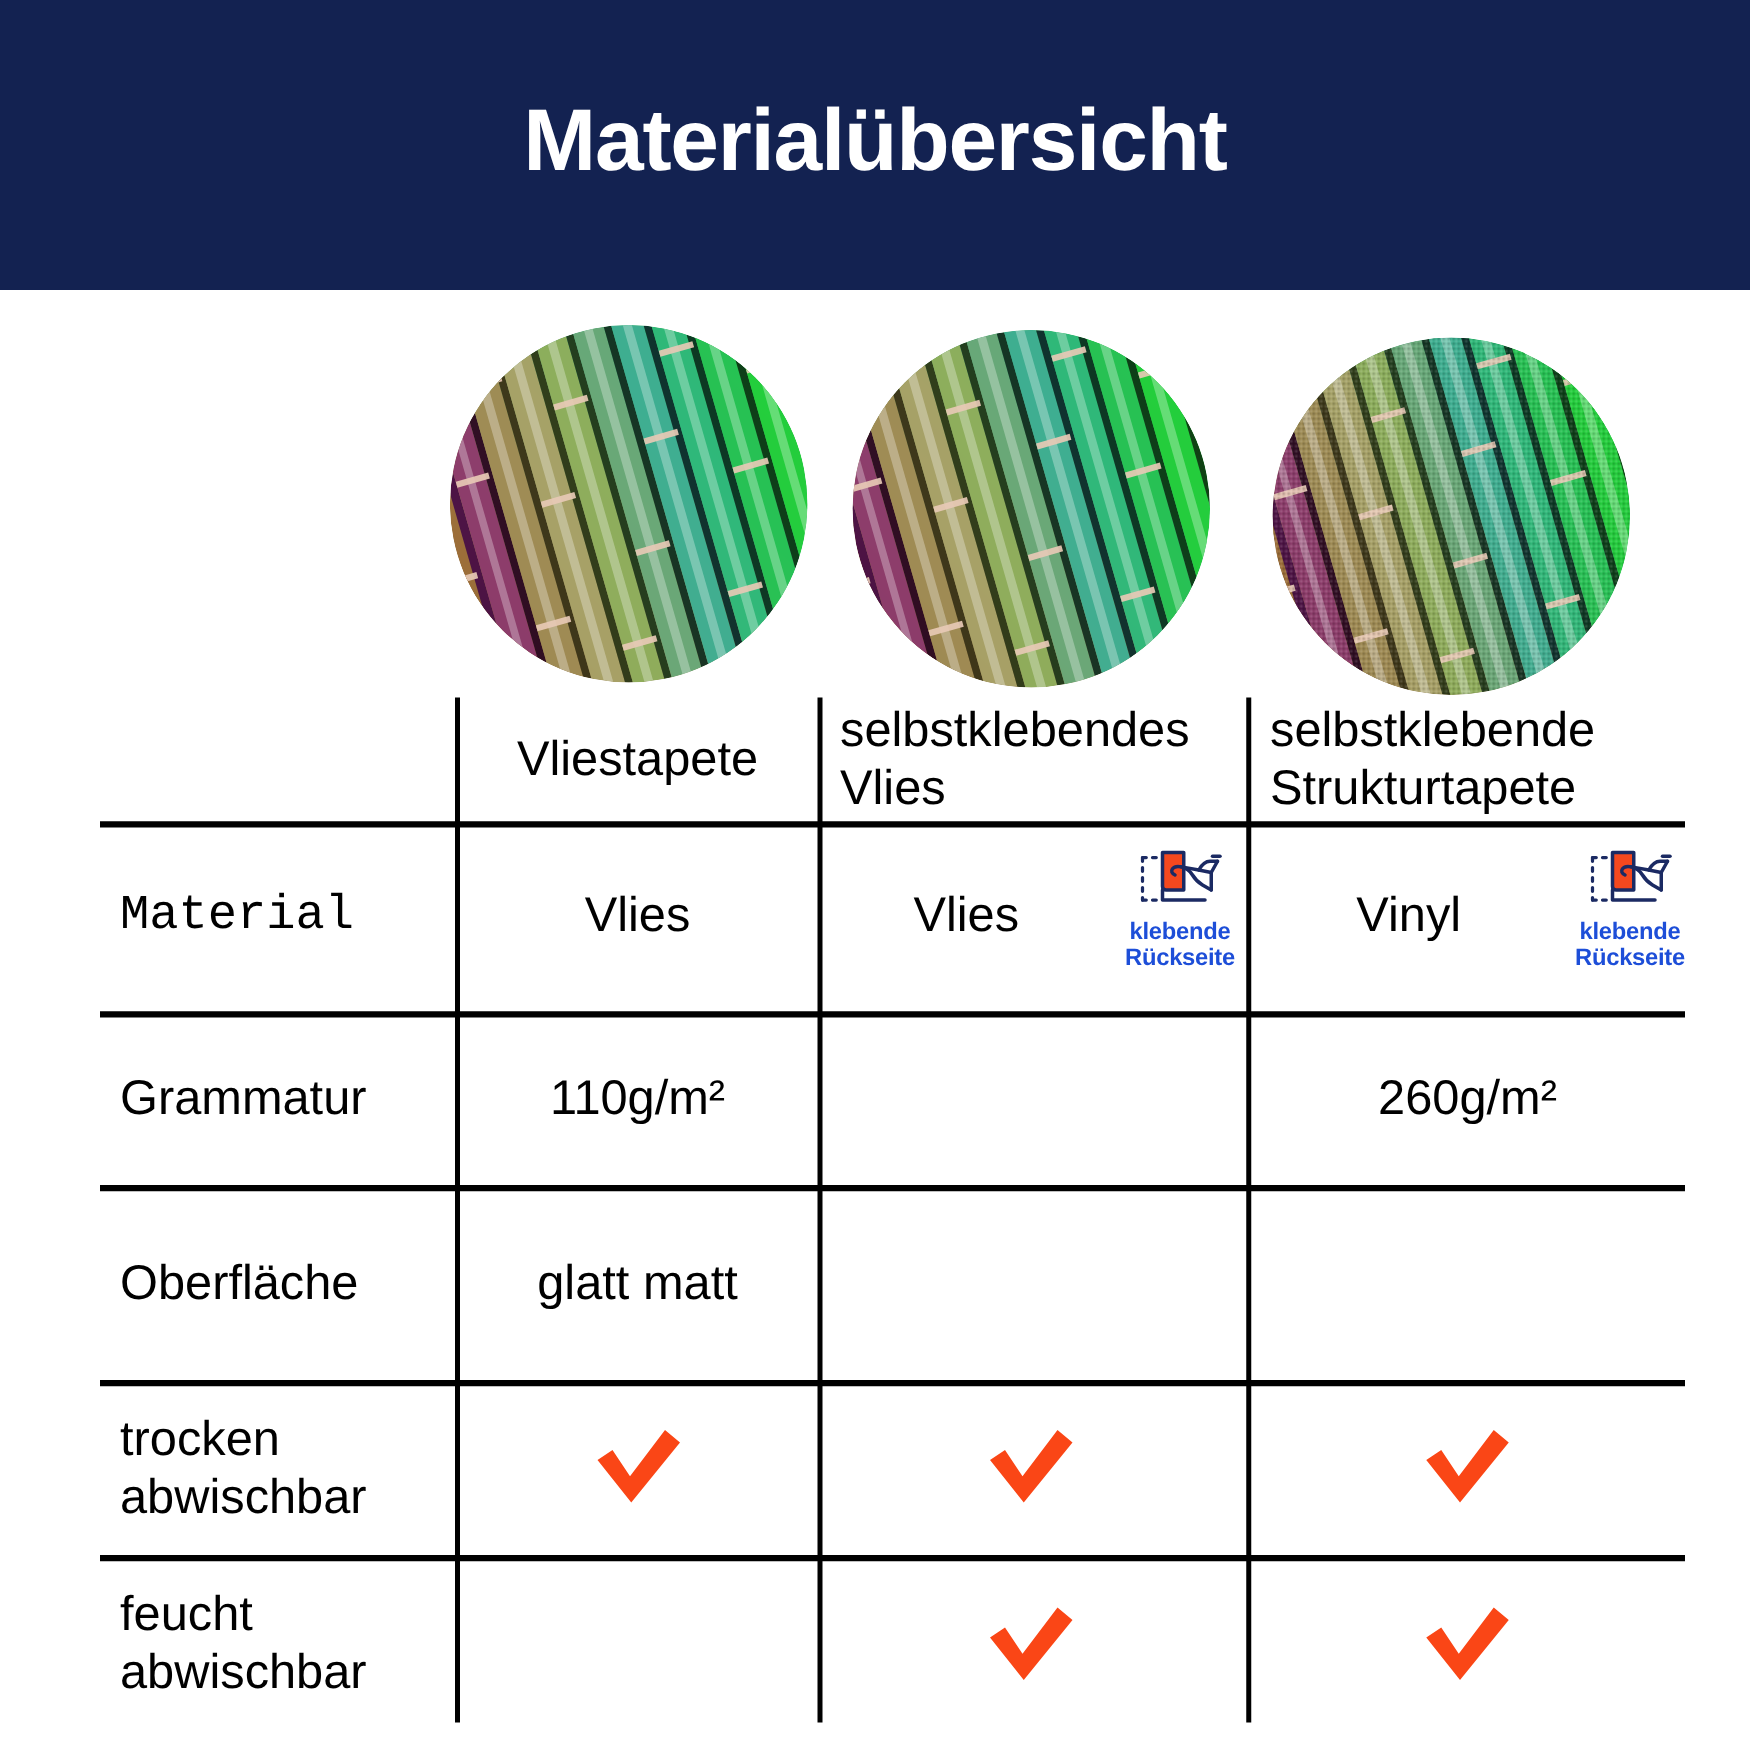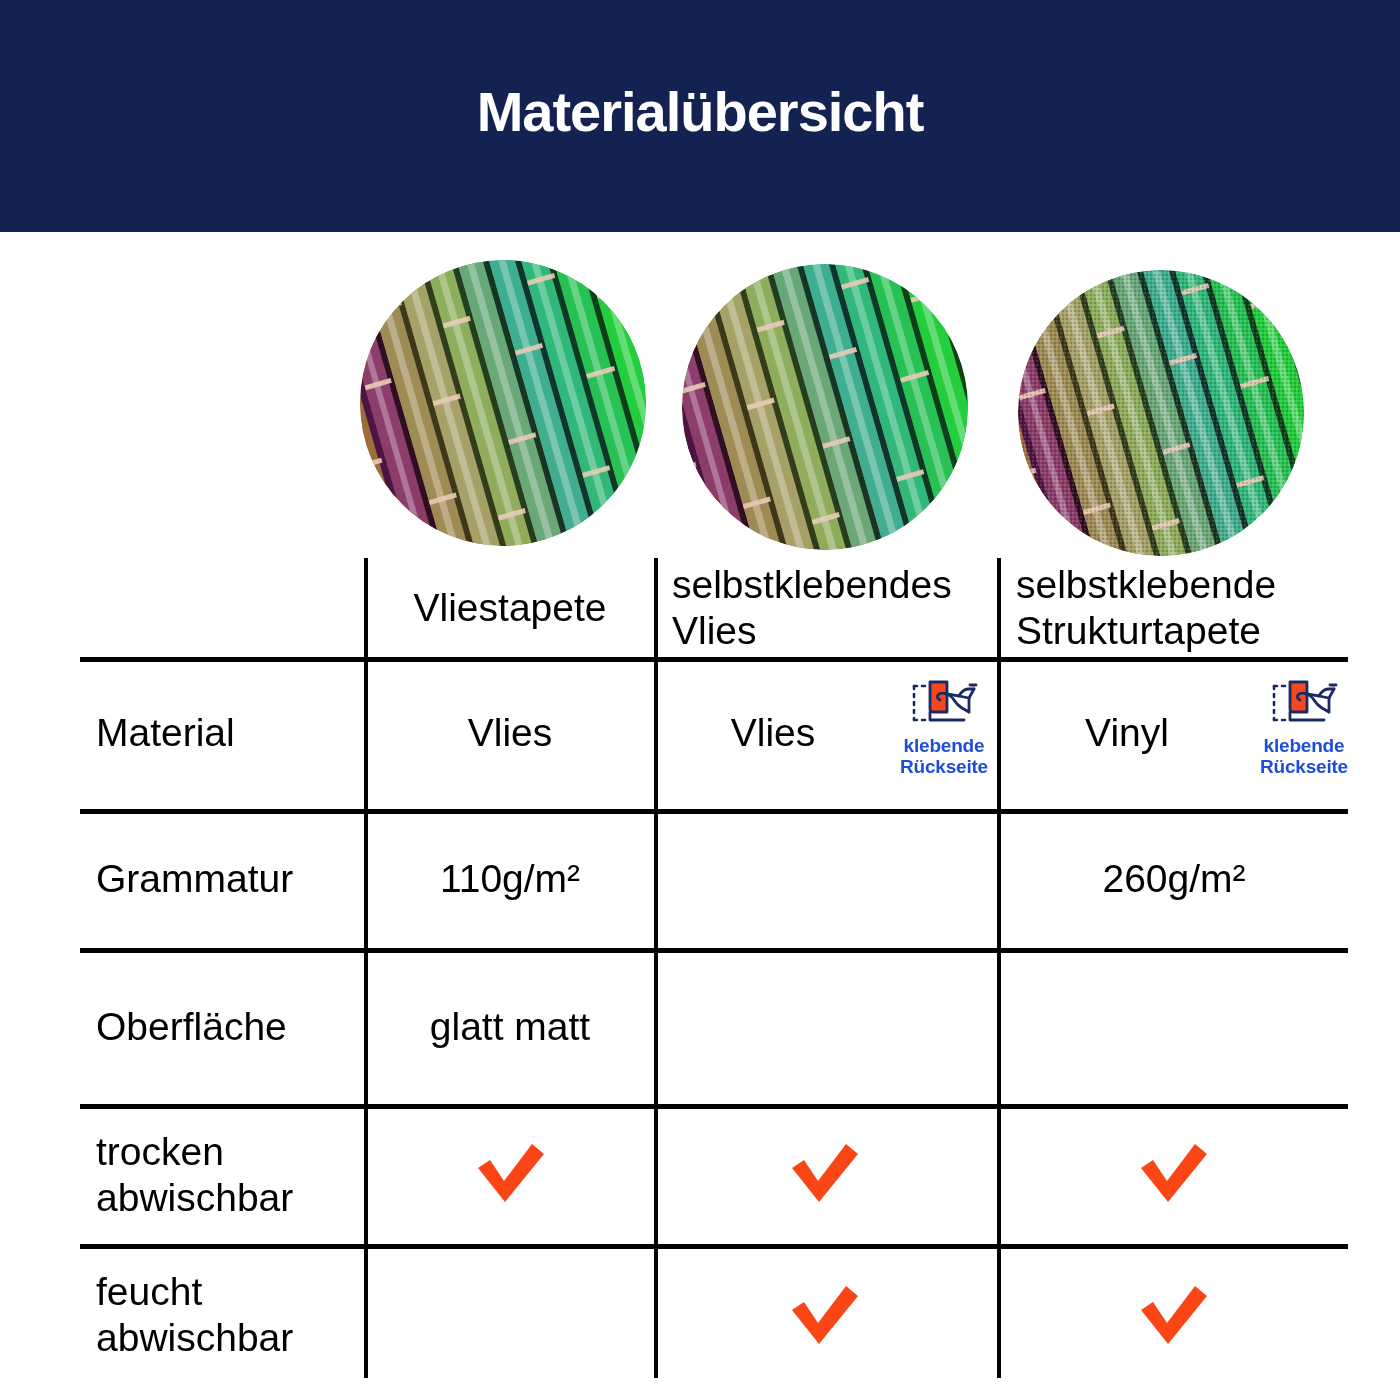--- a/index.html
+++ b/index.html
@@ -22,21 +22,21 @@
     top: 0;
     width: 1400px;
     height: 232px;
     background: #132251;
     display: flex;
     align-items: center;
     justify-content: center;
   }
   #page-title {
     color: #ffffff;
-    font-size: 56px;
+    font-size: 70px;
     font-weight: bold;
     letter-spacing: -1px;
     line-height: 1;
     font-family: "Liberation Sans", sans-serif;
     transform: translateY(-4px);
   }
 
   
   #image-row {
     position: absolute;
@@ -326,21 +326,21 @@
   <div class="vline" style="left:352px; top:558px; height:820px"></div>
   <div class="vline" style="left:642px; top:558px; height:820px"></div>
   <div class="vline" style="left:985px; top:558px; height:820px"></div>
 
   <div class="cell center colhead" style="left:356px; top:560px; width:284px; height:96px;">Vliestapete</div>
 
   <div class="cell left colhead" style="left:660px; top:560px; width:322px; height:96px;">selbstklebendes Vlies</div>
 
   <div class="cell left colhead" style="left:1004px; top:560px; width:330px; height:96px;">selbstklebende Strukturtapete</div>
 
-  <div class="cell left" style="left:84px; top:660px; width:264px; height:146px;">Material</div>
+  <div class="cell left" style="left:84px; top:660px; width:264px; height:146px;font-family:Liberation Mono, monospace;">Material</div>
 
   <div class="cell center" style="left:356px; top:660px; width:284px; height:146px;">Vlies</div>
 
   <div class="cell center" style="left:646px; top:660px; width:230px; height:146px;">Vlies</div>
 
   <div class="sticky-badge" style="left:872px; top:676px;">
     <svg class="badge-icon" viewBox="0 0 76 58">
       <g fill="none" stroke="#1b2a63" stroke-width="2.6" stroke-linecap="round" stroke-linejoin="round">
         <path d="M8 10 L8 44" stroke-dasharray="3 5"></path>
         <path d="M8 44 L24 44" stroke-dasharray="3 5"></path>

